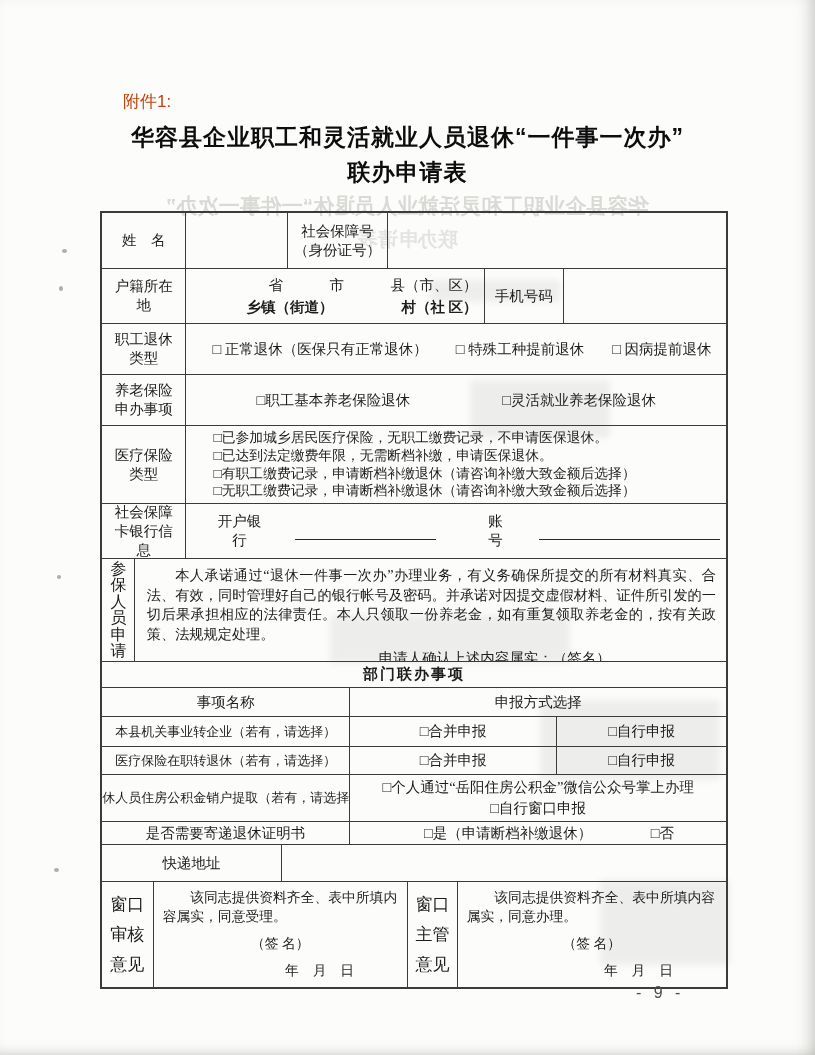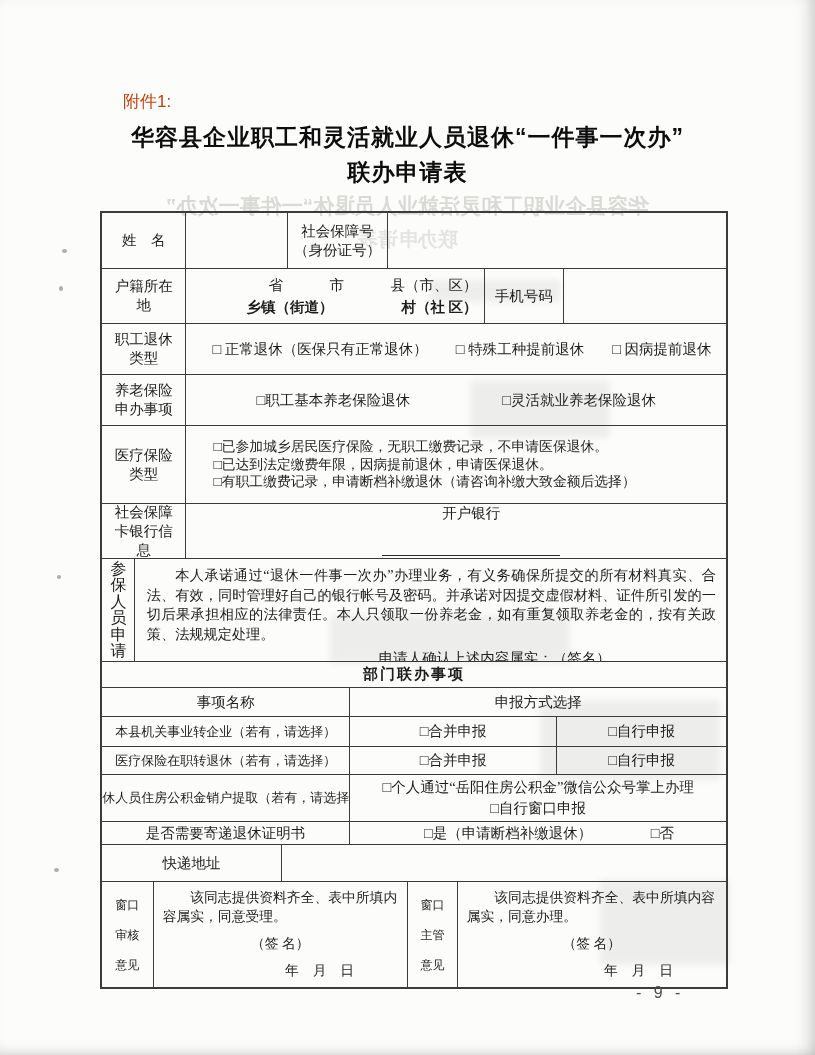--- a/index.html
+++ b/index.html
@@ -56,42 +56,42 @@
   .addr-line { position:absolute; left:0; width:100%; display:flex; }
   .addr-line.a1 { top:7px; padding:0 6px 0 82px; justify-content:space-between; }
   .addr-line.a2 { top:29px; padding:0 6px 0 60px; justify-content:space-between;font-weight:bold; }
 
   .opts-inline { flex-direction:row; justify-content:flex-start; gap:28px;
     padding-left:26px; white-space:nowrap; }
   .opts-center { flex-direction:row; justify-content:center; gap:92px; white-space:nowrap; }
   .med { padding:4px 4px 4px 27px; font-size:13.8px; }
   .med div { line-height:17.8px; white-space:nowrap; }
 
-  .bank-cell { flex-direction:column; justify-content:flex-start; padding-left:30px;gap:32px; }
+  .bank-cell { flex-direction:row; justify-content:flex-start; padding-left:30px;gap:32px; }
   .uline { display:inline-block; border-bottom:1.2px solid #2a2a2a; height:17px; }
   .u1 { width:178px; } .u2 { width:228px; margin-right:6px; }
   .bank-acct { margin-left:16px; }
 
   .vlabel { width:15px; line-height:16.5px; word-break:break-all; font-size:16px; }
   .apply-cell { display:block; padding:7px 10px 4px 12px; text-align:left; }
   .apply-body { text-indent:2em; line-height:19.5px; font-size:14.2px; text-align:justify; }
   .apply-confirm { margin-top:5px; padding-left:232px; }
 
   .dept-head { font-weight:bold; font-size:15px; letter-spacing:2px; }
   .nowrap { white-space:nowrap; }
   .sm { font-size:13px; }
   .two-line div { line-height:21px; white-space:nowrap; }
   .mail-cell { flex-direction:row; justify-content:space-between;
     padding:0 52px 0 74px; white-space:nowrap; }
 
   .rv-text { display:block; padding:7px 9px; text-align:left; font-size:13.8px; }
   .rv-p { text-indent:2em; line-height:18.5px; }
   .rv-sign { text-align:center; margin-top:9px; }
   .rv-date { text-align:right; padding-right:44px; margin-top:9px; }
-  .rv-lab div { line-height:30px; font-size:12px;text-align:right; }
+  .rv-lab div { line-height:30px; font-size:17px;text-align:right; }
 
   .pagenum { position:absolute; left:636px; top:984px; font-size:16px;
     color:#4c4c4c; letter-spacing:4px;
     font-family:"Liberation Sans","DejaVu Sans",sans-serif; }
 </style>
 </head>
 <body>
 
 <div class="page">
 
@@ -166,22 +166,23 @@
       </div>
     </div>
 
     <div class="row r5">
       <div class="cell w-lab lab">
         <div>医疗保险</div>
         <div>类型</div>
       </div>
       <div class="cell w-wide left-align med">
         <div>□已参加城乡居民医疗保险，无职工缴费记录，不申请医保退休。</div>
-        <div>□已达到法定缴费年限，因病提前退休，申请医保退休。</div>
+        <div>□已达到法定缴费年限，无需断档补缴，申请医保退休。</div>
         <div>□有职工缴费记录，申请断档补缴退休（请咨询补缴大致金额后选择）</div>
+        <div>□无职工缴费记录，申请断档补缴退休（请咨询补缴大致金额后选择）</div>
       </div>
     </div>
 
     <div class="row r6">
       <div class="cell w-lab lab">
         <div>社会保障</div>
         <div>卡银行信</div>
         <div>息</div>
       </div>
       <div class="cell w-wide bank-cell">

